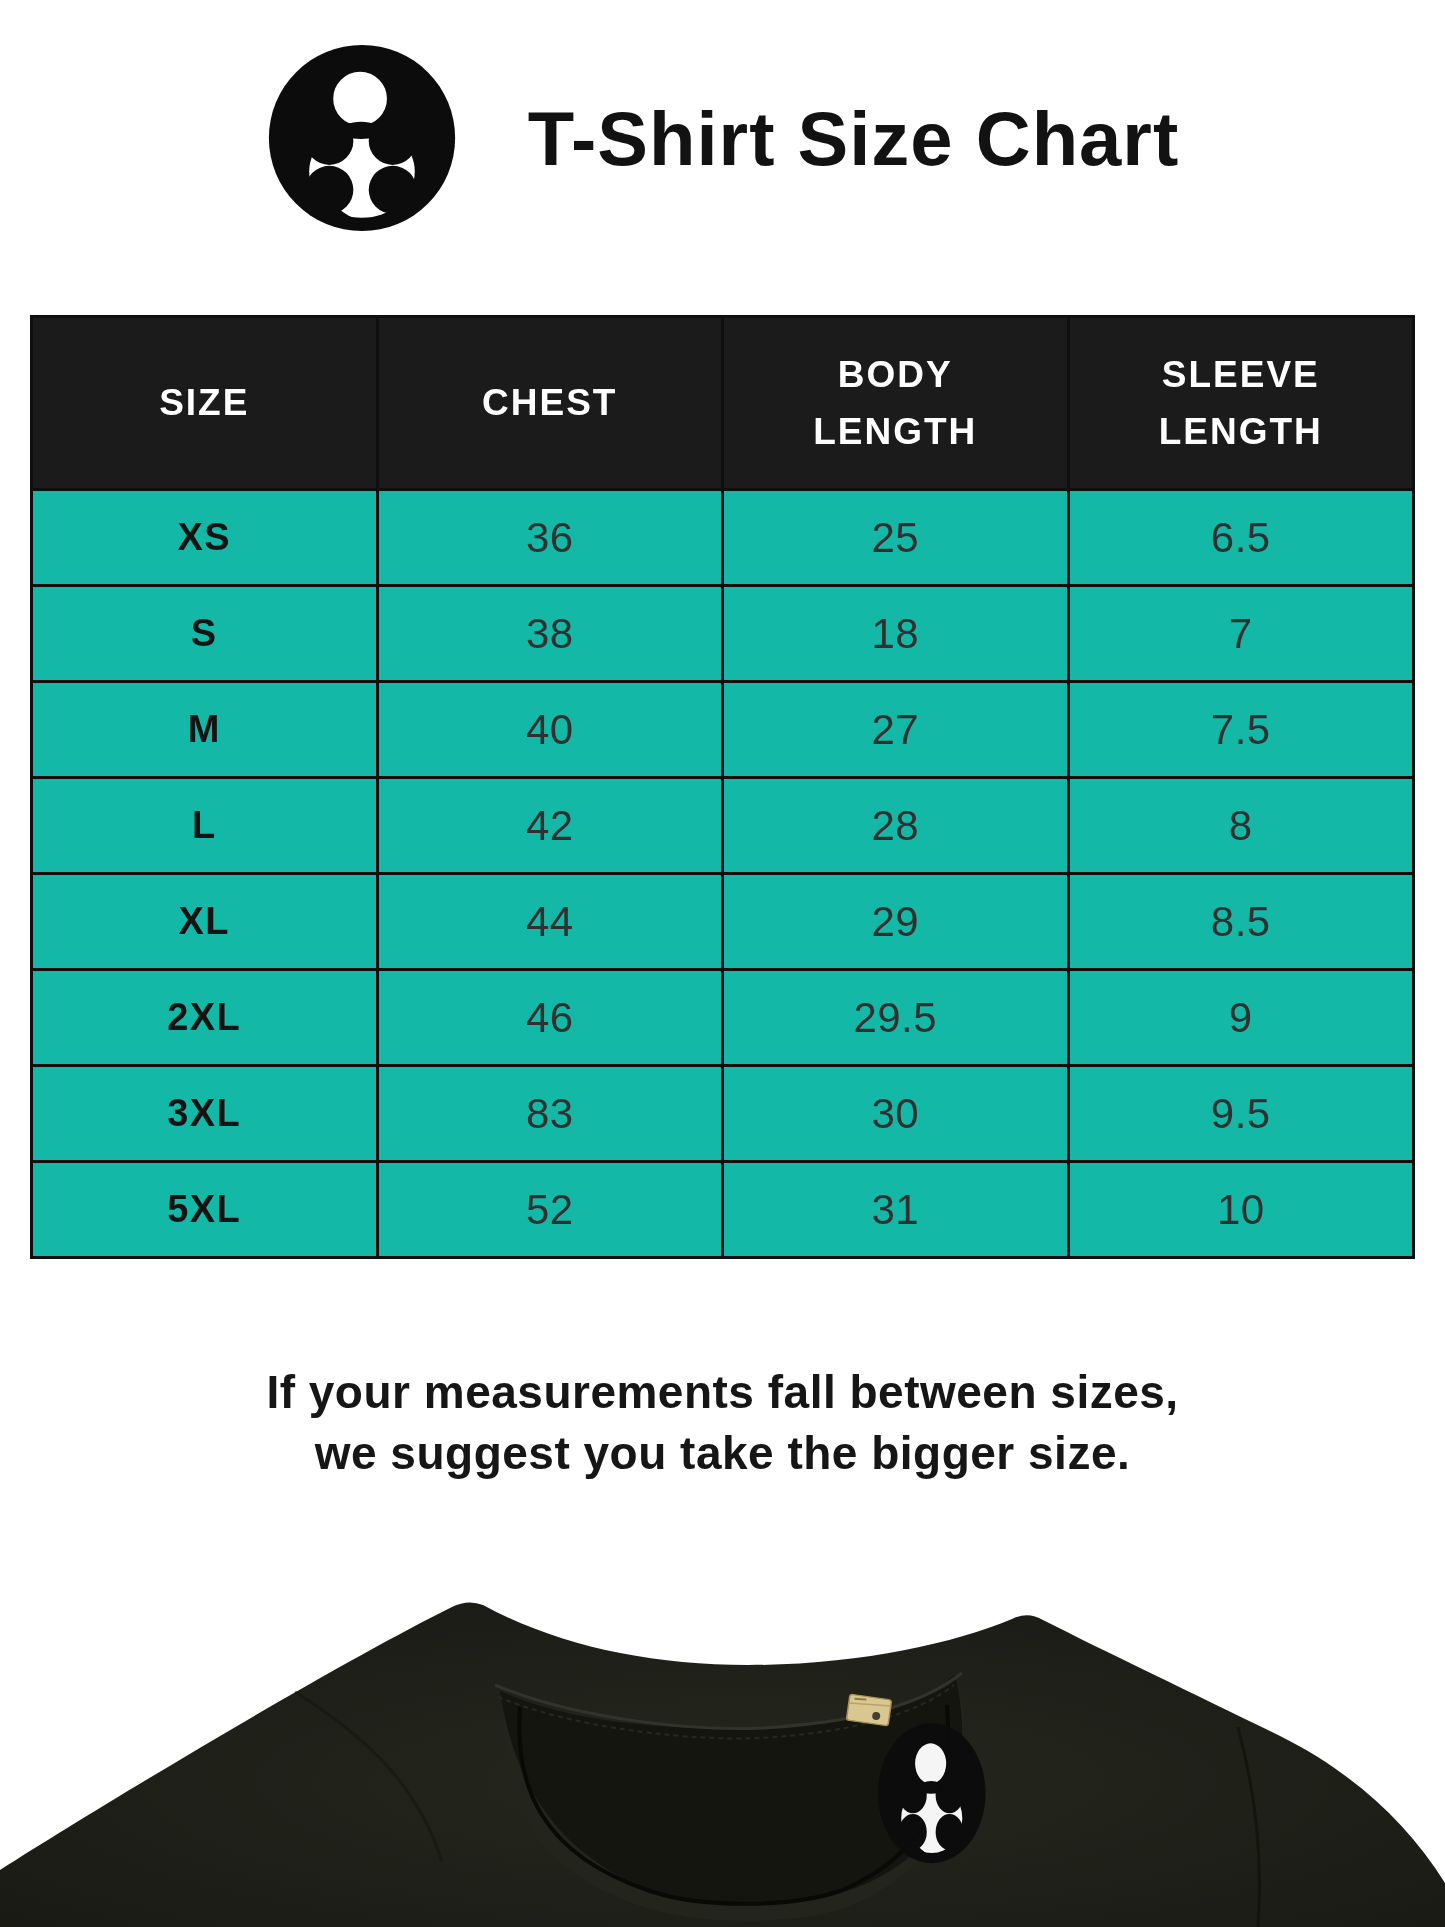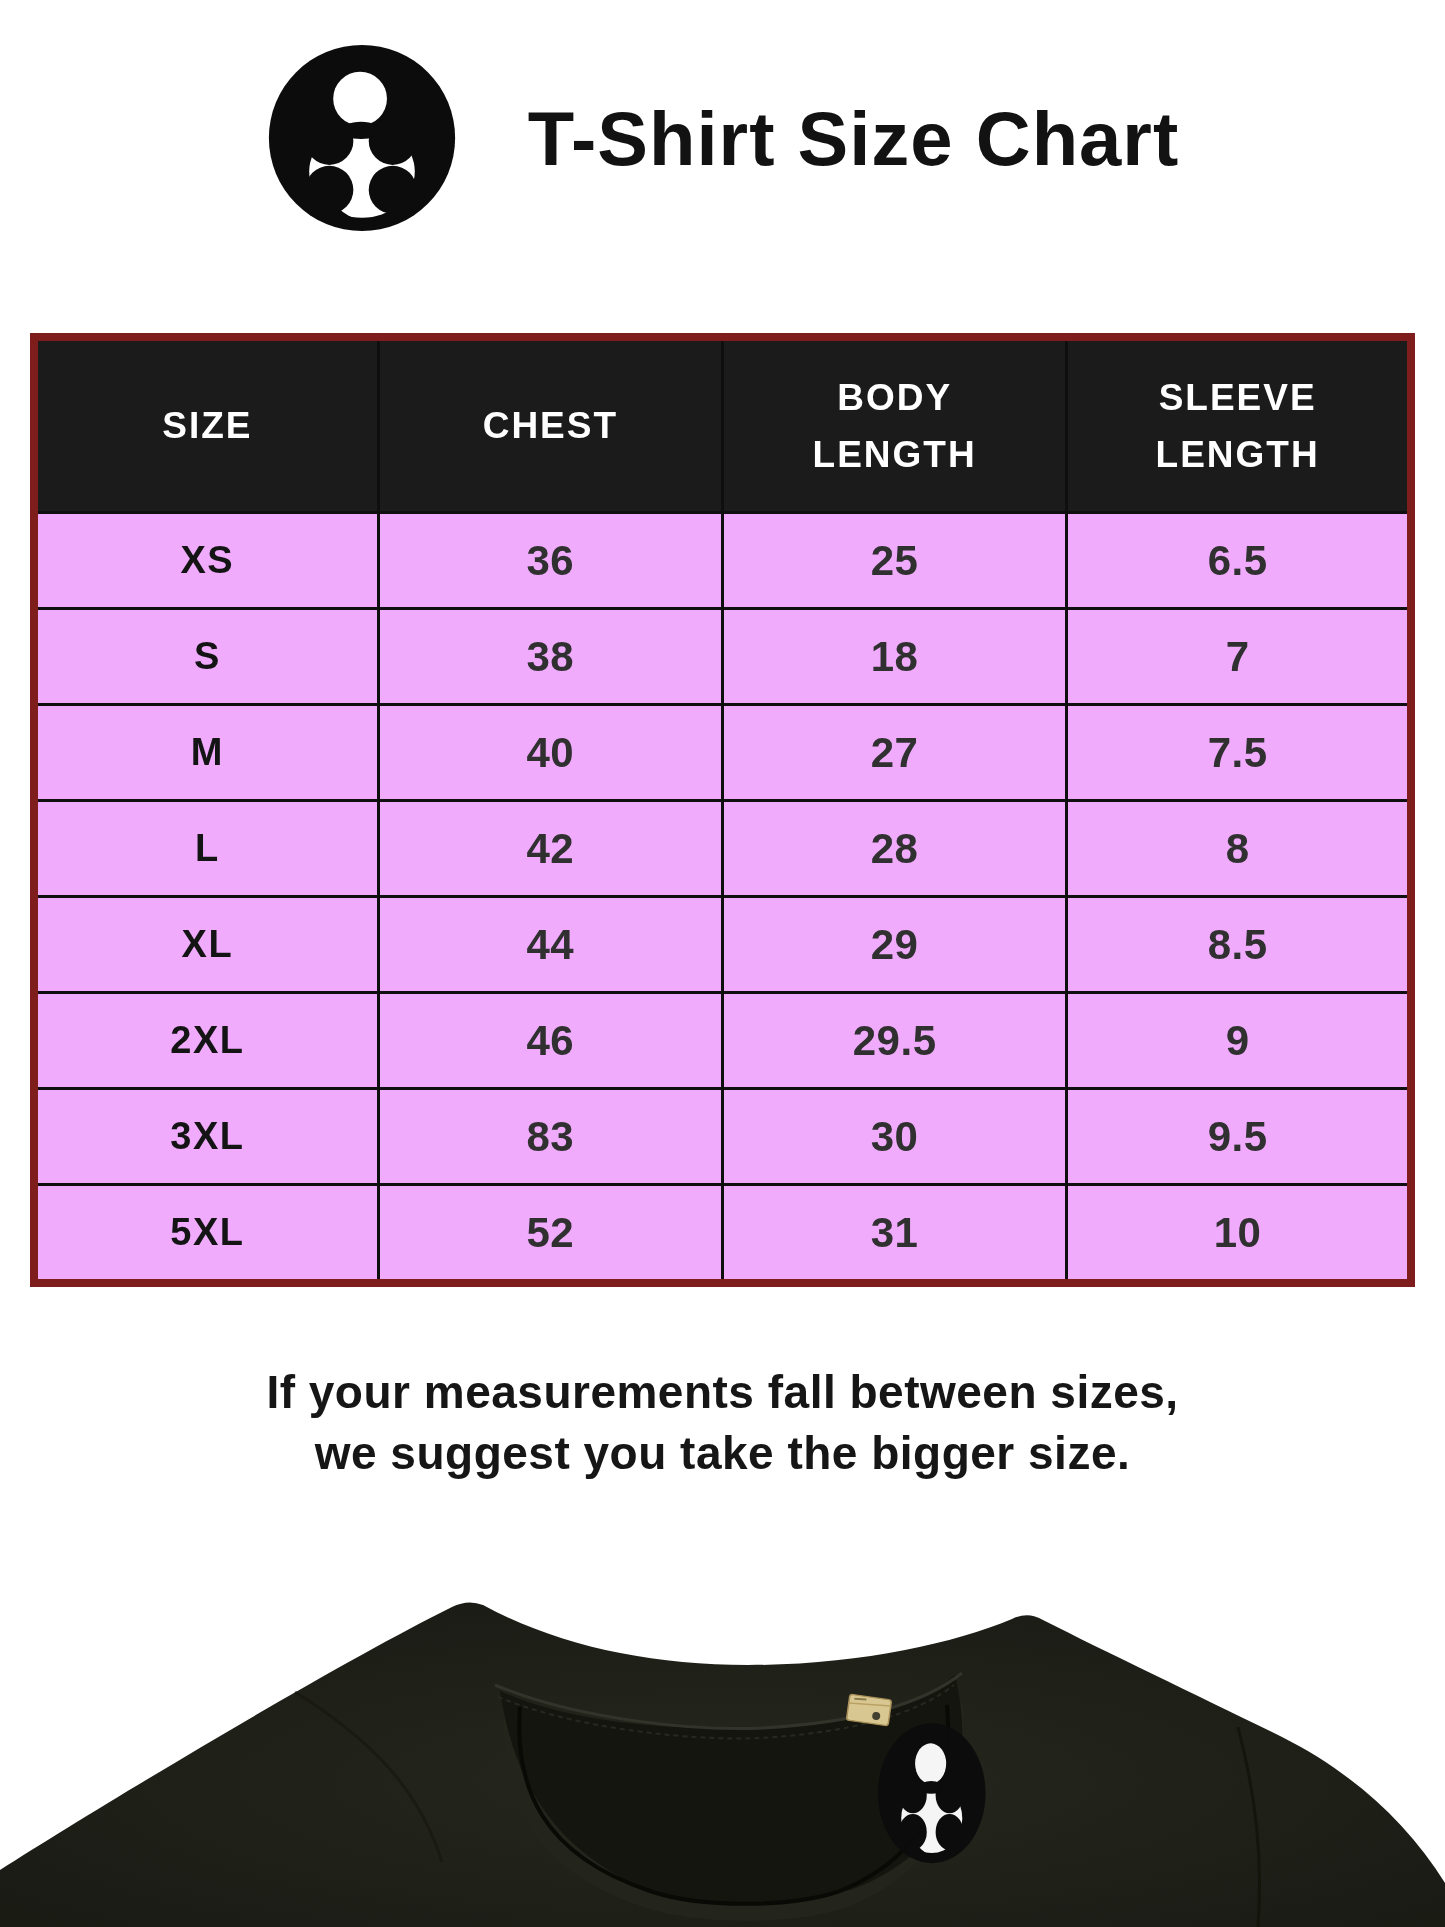--- a/index.html
+++ b/index.html
@@ -12,32 +12,32 @@
     position:absolute;top:42px;left:0;width:100%;
     display:flex;justify-content:center;align-items:center;gap:70px;
   }
   .hdr .logo{width:192px;height:192px;flex:0 0 auto;}
   .hdr h1{
     margin:0;font-size:76px;font-weight:800;color:#121212;
     letter-spacing:1px;font-family:"Liberation Sans",sans-serif;
   }
   
   table.size-chart{
-    position:absolute;left:30px;top:333px;width:1385px;
+    position:absolute;left:30px;top:315px;width:1385px;
     border-collapse:collapse;table-layout:fixed;
-    background:#f0abfc;border:8px solid #7f1d1d;
+    background:#14b8a6;border:1px solid #7f1d1d;
   }
   .size-chart th,.size-chart td{border:3px solid #0f0f0f;text-align:center;vertical-align:middle;}
   .size-chart thead th{
     background:#1b1b1b;color:#ffffff;height:168px;
     font-size:37px;font-weight:700;letter-spacing:2px;
     line-height:1.55;white-space:pre-line;
   }
   .size-chart tbody td{
-    height:91px;font-size:42px;font-weight:700;color:#303030;
+    height:91px;font-size:42px;font-weight:400;color:#303030;
     letter-spacing:0.5px;
   }
   .size-chart tbody td.size{
     font-size:38px;font-weight:700;color:#141414;letter-spacing:1.5px;
   }
   
   .note{
     position:absolute;top:1362px;left:0;width:100%;
     text-align:center;font-size:46px;font-weight:700;color:#161616;
     line-height:1.32;letter-spacing:0.5px;

